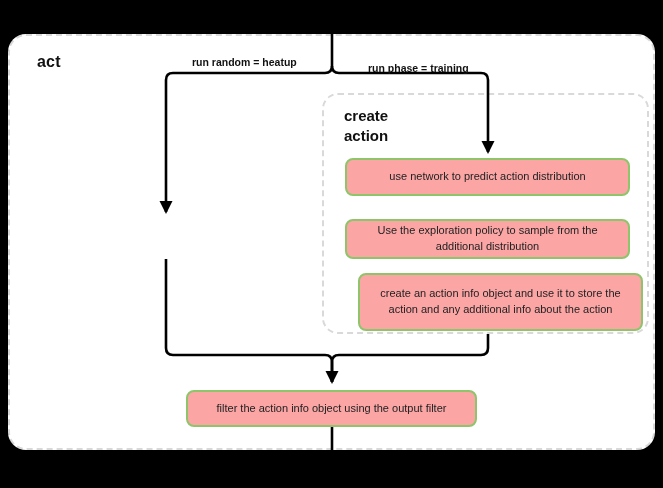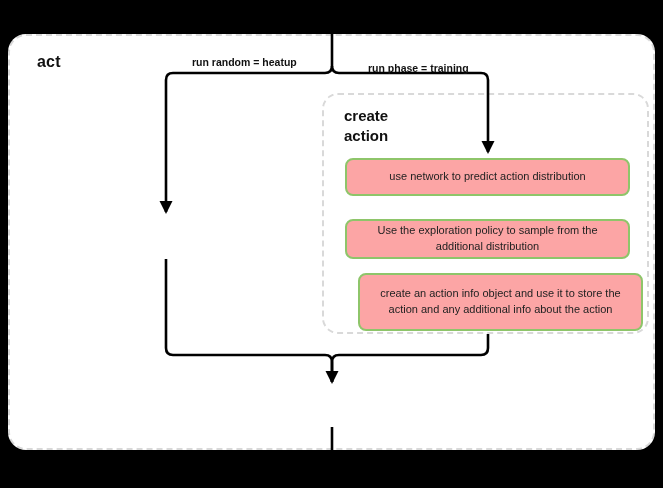--- a/index.html
+++ b/index.html
@@ -131,14 +131,15 @@
   <div class="act-title">act</div>
   <div class="choose-title" style="white-space: pre-line;">create
 action</div>
 
   <div class="edge-label" id="label-heatup">run random = heatup</div>
   <div class="edge-label" id="label-training">run phase = training</div>
 
   <div class="gbox" id="box-network">use network to predict action distribution</div>
   <div class="gbox" id="box-explore">Use the exploration policy to sample from the additional distribution</div>
   <div class="gbox" id="box-create">create an action info object and use it to store the action and any additional info about the action</div>
+  <div class="gbox" id="box-filter">filter the action info object using the output filter</div>
 
 </div>
 
 </body></html>

